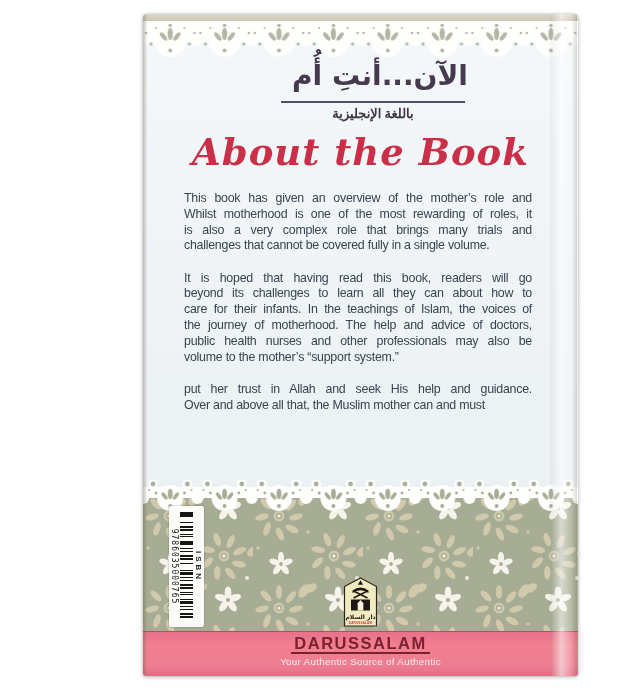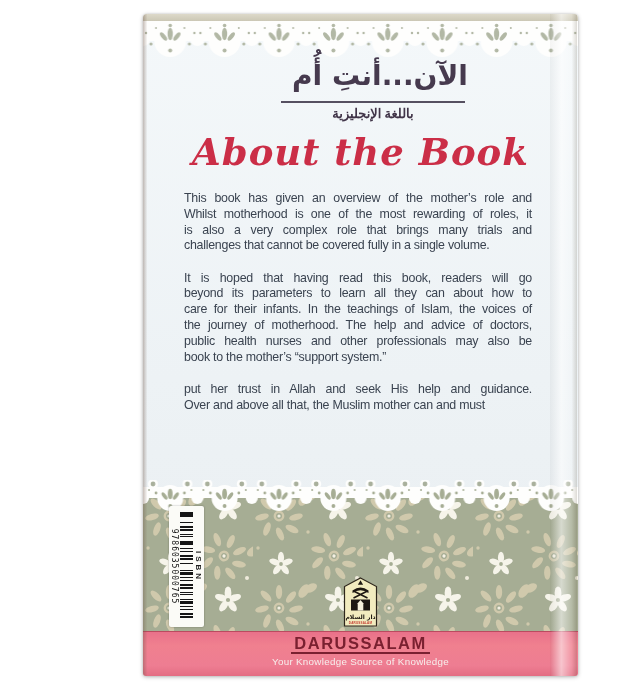--- a/index.html
+++ b/index.html
@@ -152,25 +152,25 @@
 
     <div class="body-text">
       <div class="para">
           <div class="jline">This book has given an overview of the mother’s role and</div>
           <div class="jline">Whilst motherhood is one of the most rewarding of roles, it</div>
           <div class="jline">is also a very complex role that brings many trials and</div>
           <div class="jline">challenges that cannot be covered fully in a single volume.</div>
         </div>
       <div class="para">
           <div class="jline">It is hoped that having read this book, readers will go</div>
-          <div class="jline">beyond its parameters to learn all they can about how to</div>
+          <div class="jline">beyond its challenges to learn all they can about how to</div>
           <div class="jline">care for their infants. In the teachings of Islam, the voices of</div>
           <div class="jline">the journey of motherhood. The help and advice of doctors,</div>
           <div class="jline">public health nurses and other professionals may also be</div>
-          <div class="jline">book to the mother’s “support system.”</div>
+          <div class="jline">volume to the mother’s “support system.”</div>
         </div>
       <div class="para">
           <div class="jline">put her trust in Allah and seek His help and guidance.</div>
           <div class="jline">Over and above all that, the Muslim mother can and must</div>
         </div>
     </div>
 
     <svg class="lace lace-mid" width="435" height="34">
       <defs>
         <pattern id="laceMid" width="54.4" height="34" patternUnits="userSpaceOnUse">
@@ -211,19 +211,19 @@
       <rect x="9" y="22.5" width="19" height="11" fill="#1e1812"></rect>
       <path d="M18.5 23 l2.8 3.2 v7.3 h-5.6 v-7.3 Z" fill="#f7f2dc"></path>
       <text x="18.5" y="41.5" font-size="6" font-weight="bold" text-anchor="middle" fill="#1e1812" font-family="DejaVu Sans">دار السلام</text>
       <text x="18.5" y="46.8" font-size="3" text-anchor="middle" fill="#c23b30" letter-spacing="0.2" font-family="Liberation Sans" font-weight="bold">DARUSSALAM</text>
     </svg>
 
     <div class="pink">
       <div class="pub-name-row">
         <span class="pub-name">DARUSSALAM</span>
       </div>
-      <div class="pub-tagline">Your Knowledge Source of Knowledge</div>
+      <div class="pub-tagline">Your Authentic Source of Authentic</div>
     </div>
 
     <div class="spine"></div>
     <div class="ledge"></div>
   </div>
 </div>
 
 </body></html>

